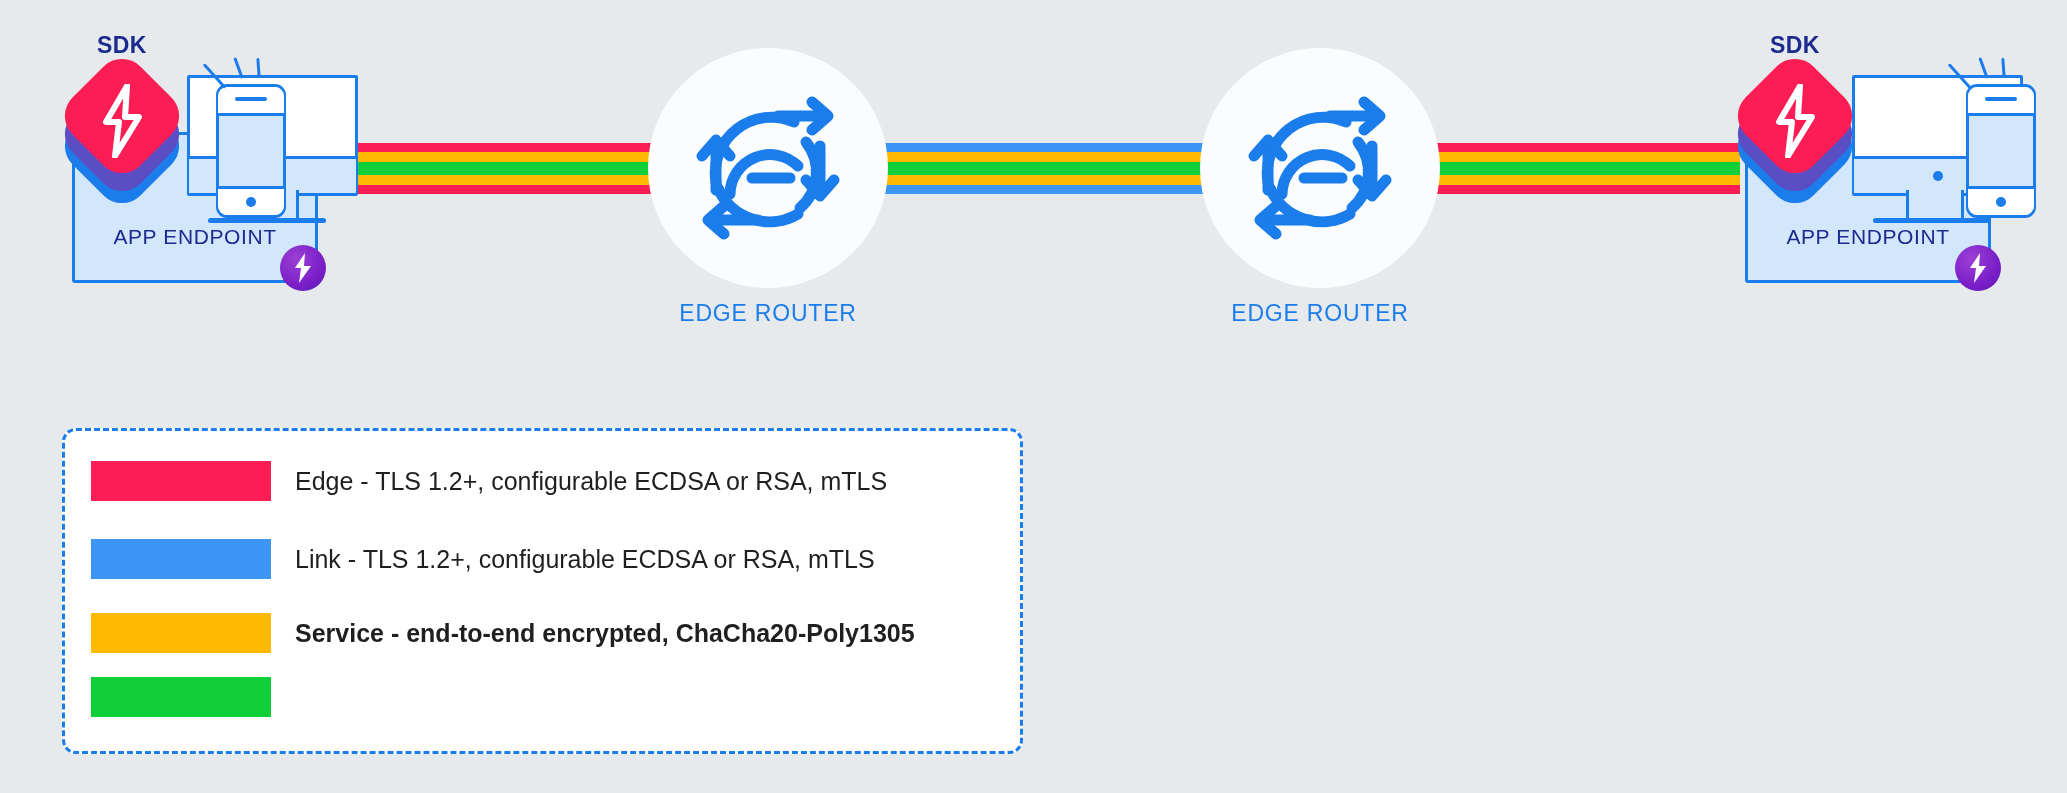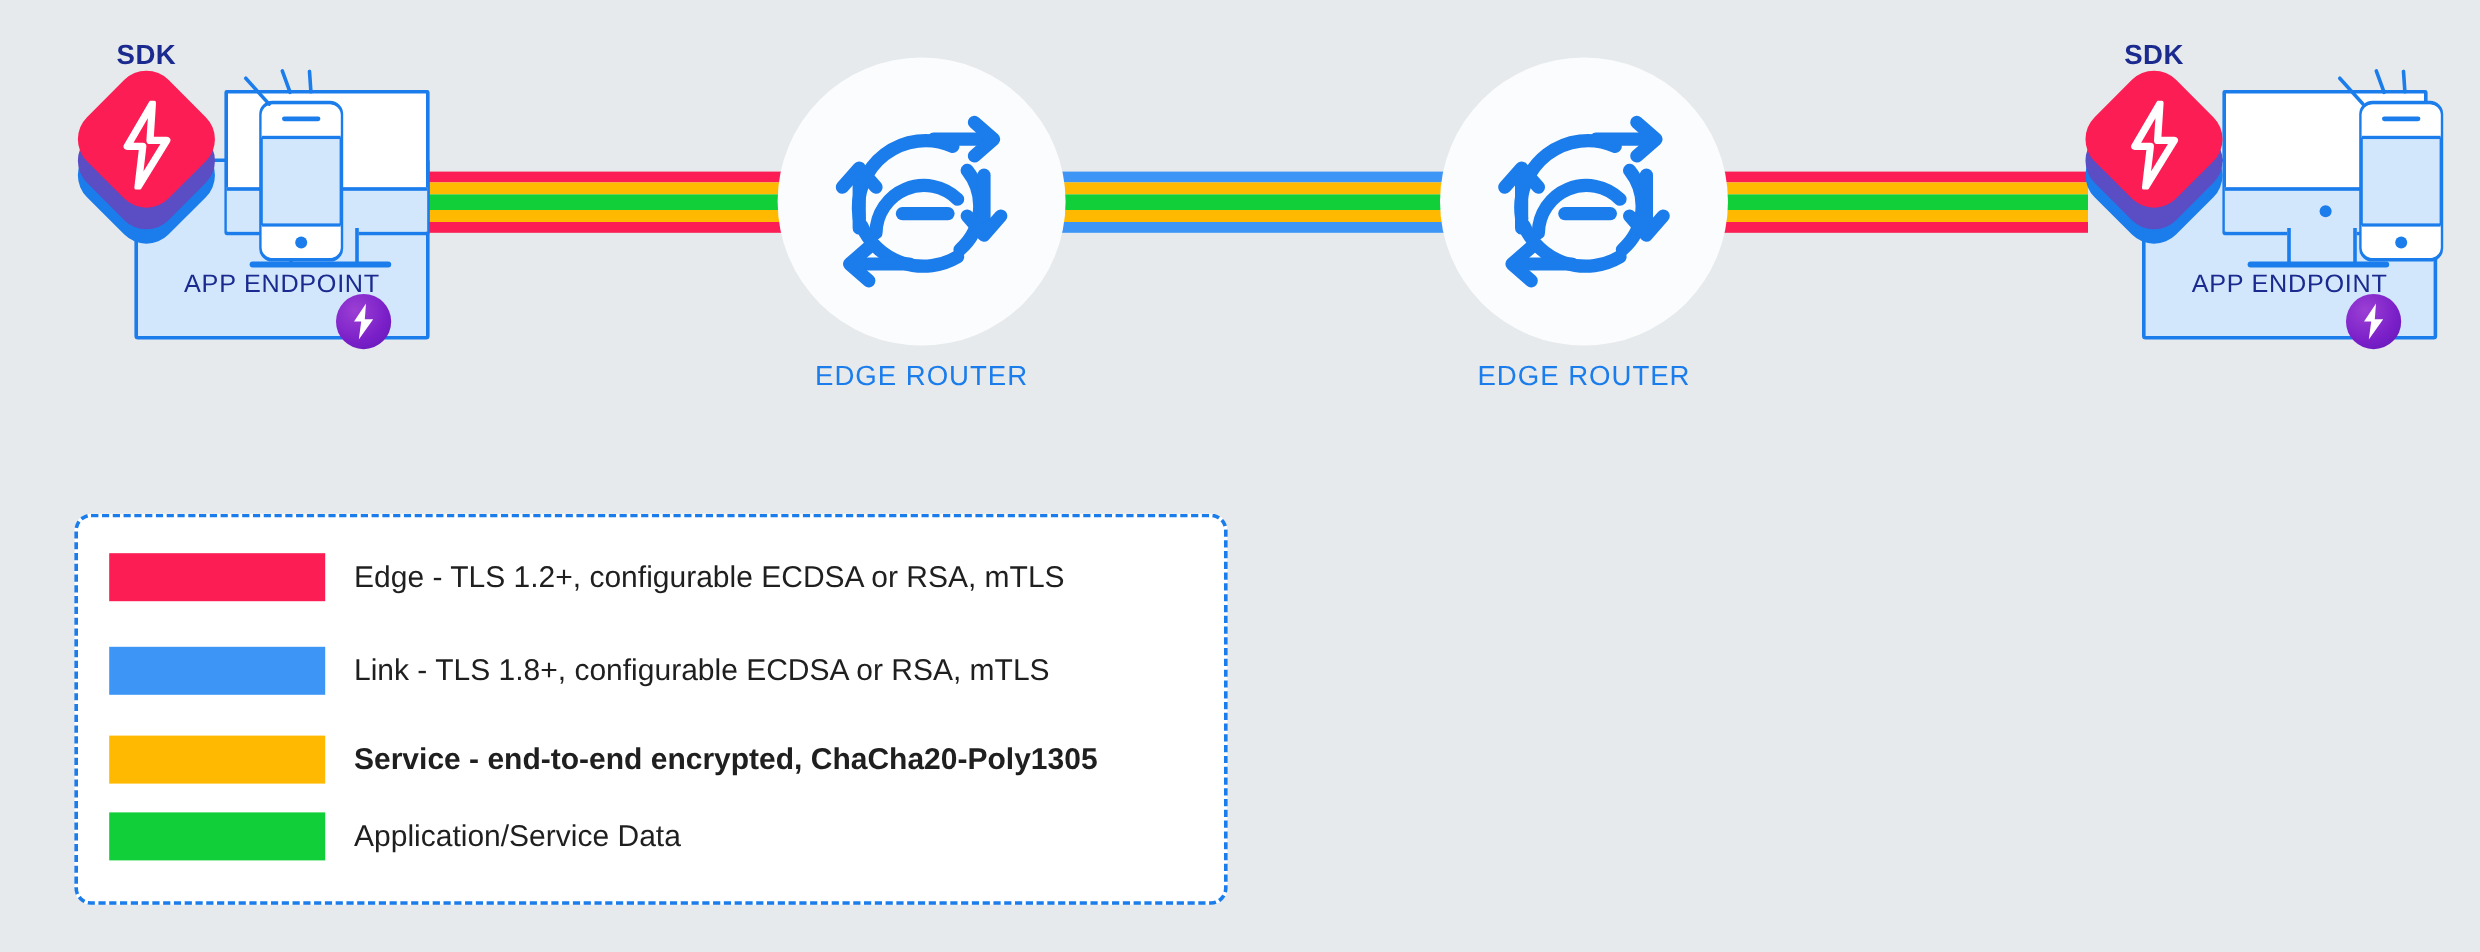--- a/index.html
+++ b/index.html
@@ -20,21 +20,21 @@
   .s-green{top:19px;height:13px;}
   .s-org-bot{top:32px;height:10px;}
   .s-red-bot{top:42px;height:9px;}
 
   .band-left{left:338px;top:143px;width:330px;}
   .band-mid{left:660px;top:143px;width:750px;}
   .band-right{left:1400px;top:143px;width:340px;}
 
   
   .endpoint{position:absolute;top:132px;width:240px;height:145px;
-    background:#d2e7fb;border:3px solid #1b7ceb;border-radius:3px;margin-left:40px;}
+    background:#d2e7fb;border:3px solid #1b7ceb;border-radius:3px;}
   .endpoint.left{left:72px;}
   .endpoint.right{left:1745px;}
   .endpoint-label{position:absolute;left:0;right:0;top:90px;text-align:center;
     font-size:21px;letter-spacing:.6px;color:#1b2a8f;font-weight:400;}
 
   .screen{position:absolute;width:165px;height:115px;
     background:#fff;border:3px solid #1b7ceb;border-radius:2px;}
   .screen-base{position:absolute;left:-1px;right:-1px;bottom:0;height:34px;
     background:#d2e7fb;border-top:3px solid #1b7ceb;}
   .screen-dot{position:absolute;left:50%;margin-left:-5px;bottom:12px;
@@ -243,25 +243,24 @@
     </svg>
   </div>
 
   <div class="legend">
     <div class="legend-row" style="top:22px;">
       <div class="swatch" style="background: rgb(251, 29, 83);"></div>
       <div class="legend-text">Edge - TLS 1.2+, configurable ECDSA or RSA, mTLS</div>
     </div>
     <div class="legend-row" style="top:100px;">
       <div class="swatch" style="background: rgb(61, 150, 245);"></div>
-      <div class="legend-text">Link - TLS 1.8+, configurable ECDSA or RSA, mTLS</div>
+      <div class="legend-text">Link - TLS 1.2+, configurable ECDSA or RSA, mTLS</div>
     </div>
     <div class="legend-row" style="top:174px;font-weight:bold;">
       <div class="swatch" style="background: rgb(255, 185, 0);"></div>
       <div class="legend-text">Service - end-to-end encrypted, ChaCha20-Poly1305</div>
     </div>
     <div class="legend-row" style="top:238px;">
       <div class="swatch" style="background: rgb(17, 207, 56);"></div>
-      <div class="legend-text">Application/Service Data</div>
     </div>
   </div>
 
 </div>
 
 </body></html>

